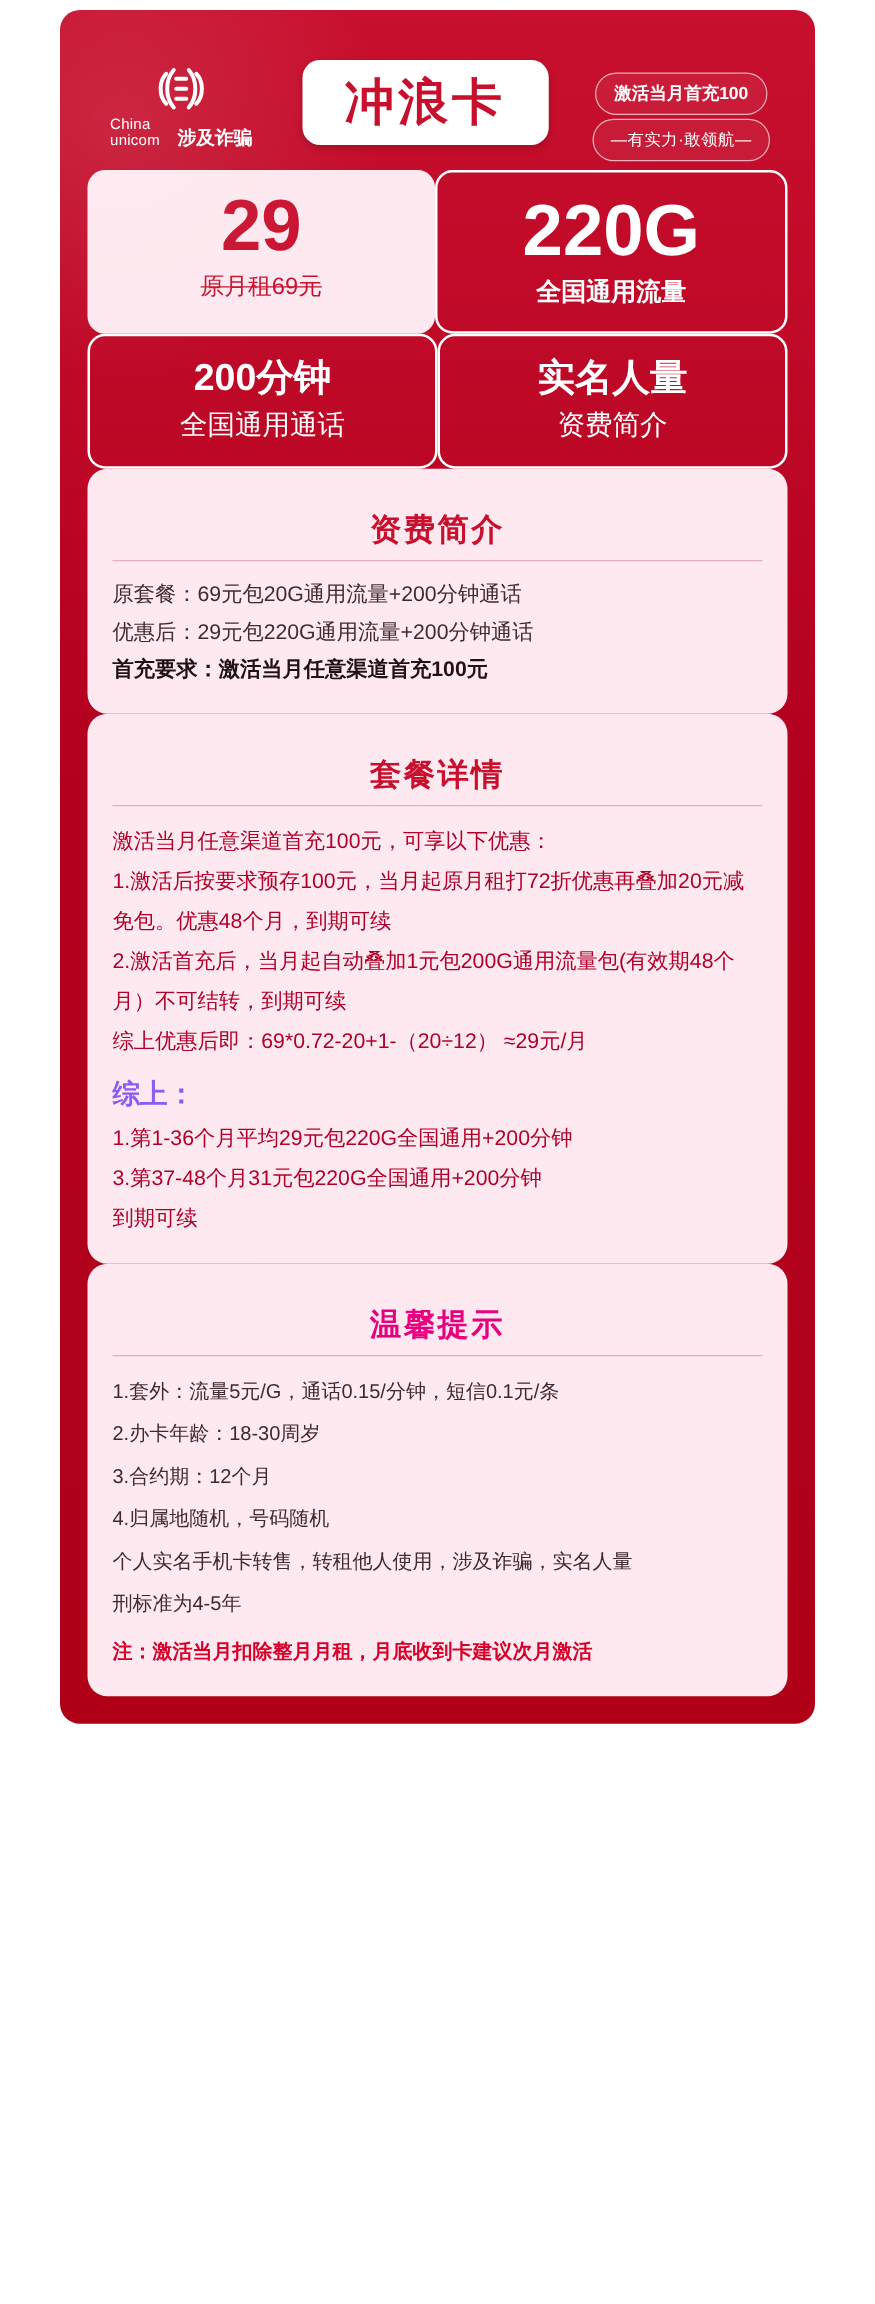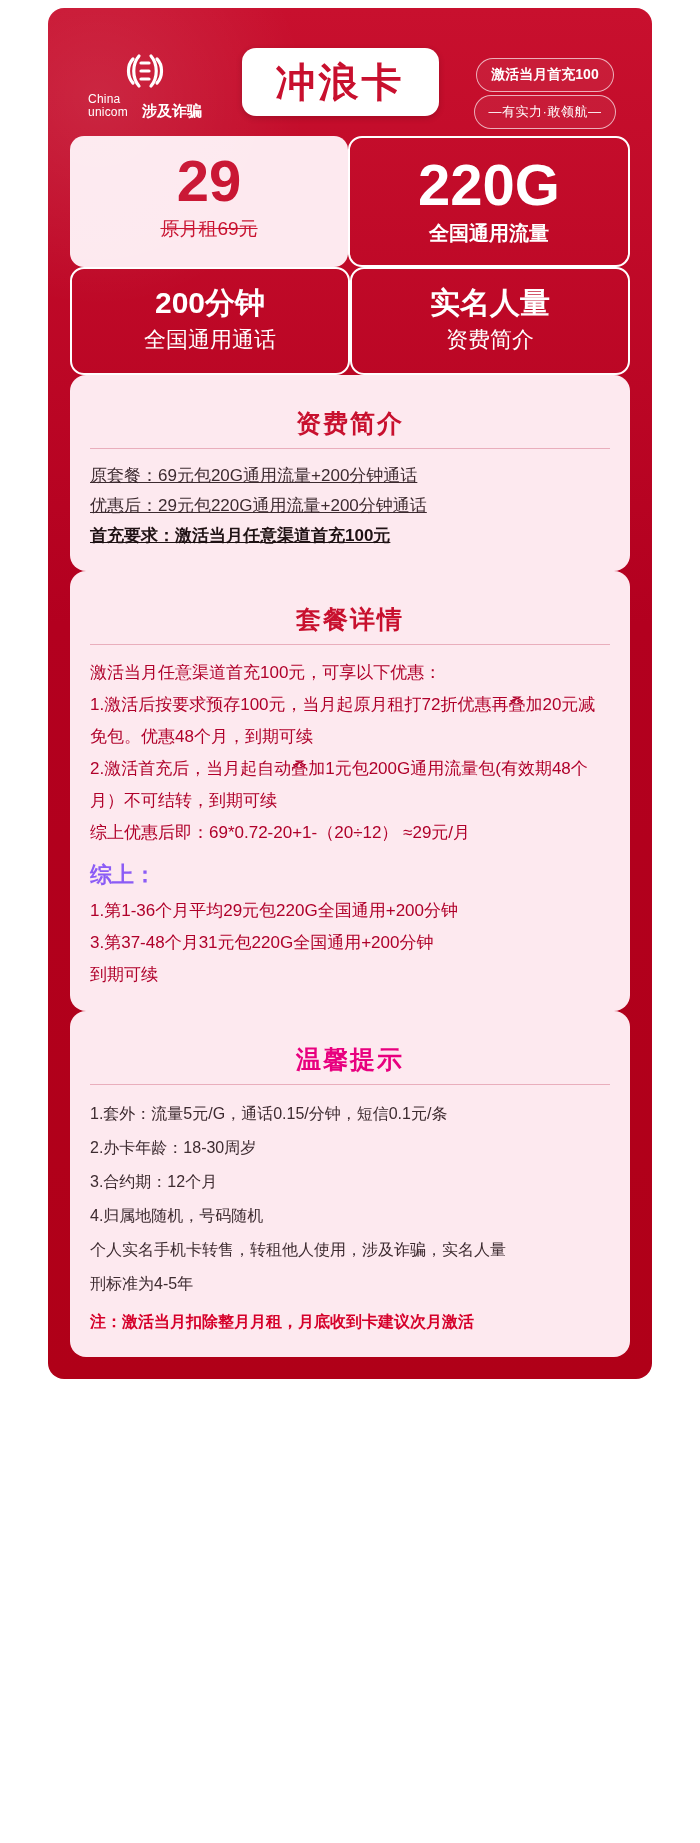--- a/index.html
+++ b/index.html
@@ -194,21 +194,20 @@
   }
   .divider {
     height: 1px;
     background: #e9aebc;
     margin: 8px 0 12px 0;
   }
   .line {
     color: #3d2b30;
     font-size: 17px;
     line-height: 30px;
-    text-decoration: underline;
   }
   .line.bold {
     font-weight: bold;
     color: #1f1214;
   }
   .detail-line {
     color: #b0002a;
     font-size: 17px;
     line-height: 32px;
   }

